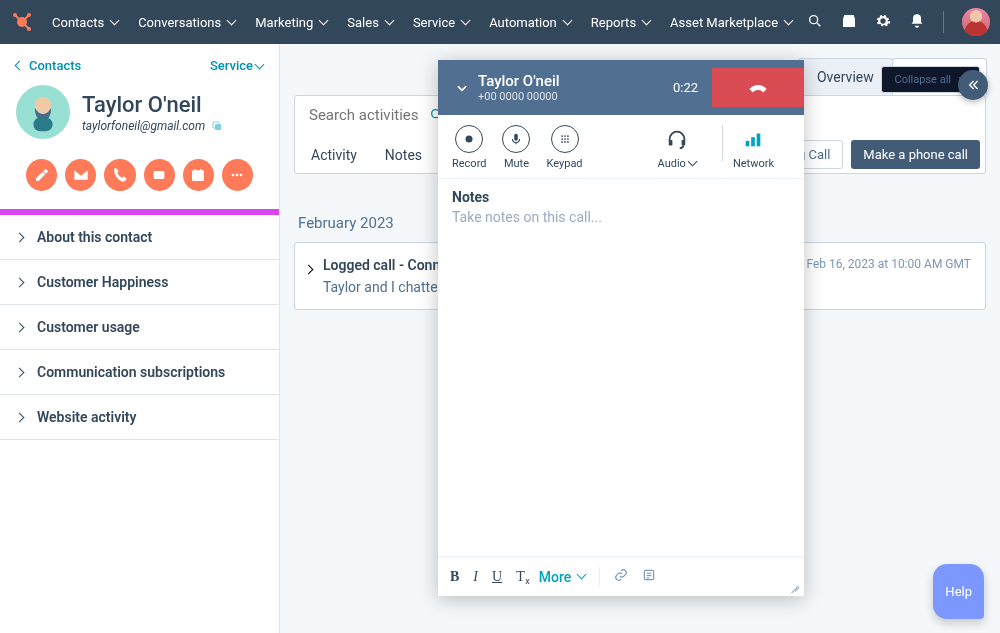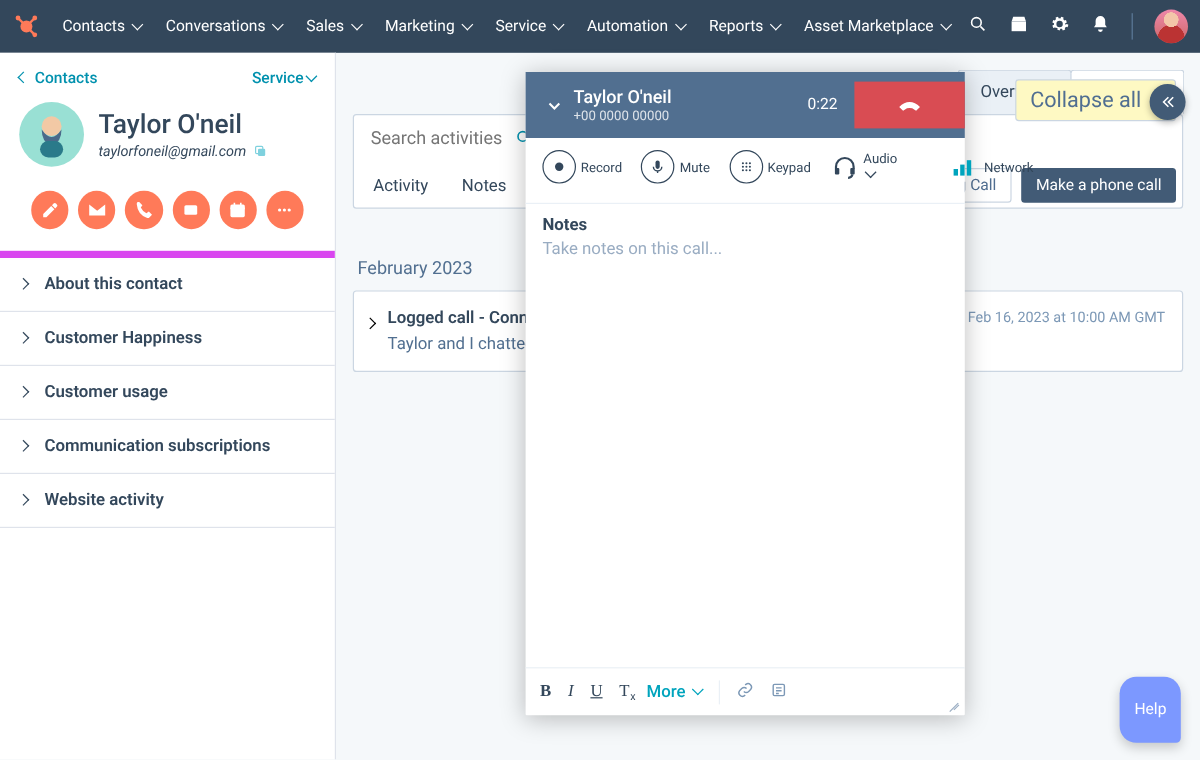--- a/index.html
+++ b/index.html
@@ -42,21 +42,21 @@
   .content { flex:1; position:relative; padding: 14px; overflow:hidden;}
   .tabs { display:flex; gap:0;justify-content:flex-end; }
   .tab { background:#eaf0f6; border:1px solid #cbd6e2; border-bottom:none; padding:10px 18px; font-size:14px; color:#33475b; border-radius:3px 3px 0 0; margin-right:-1px;}
   .tab.active { background:#fff; }
   .toolbar { background:#fff; border:1px solid #cbd6e2; border-radius:3px; margin-top:0; padding:0 14px; }
   .search-row { display:flex; align-items:center; padding:10px 0 6px; border-bottom:1px solid transparent;}
   .search-row input { border:none; outline:none; font-size:15px; color:#7c98b6; width:120px;}
   .subtabs { display:flex; gap:24px; padding:8px 0 0; }
   .subtab { font-size:14px; color:#33475b; padding:8px 2px; border-bottom:2px solid transparent; cursor:pointer;}
 
-  .collapse-all { position:absolute; right:20px; top:22px; background:#fef9c3; border:1px solid #cbd6e2; border-radius:3px; padding:6px 12px; font-size:18px; color:#506e91; display:flex; align-items:center; gap:6px;}
+  .collapse-all { position:absolute; right:20px; top:22px; background:#0f172a; border:1px solid #cbd6e2; border-radius:3px; padding:6px 12px; font-size:11px; color:#506e91; display:flex; align-items:center; gap:6px;}
 
   .btn-row { position:absolute; right:20px; top:96px; display:flex; gap:8px;}
   .btn-outline { background:#fff; border:1px solid #cbd6e2; border-radius:3px; padding:6px 12px; font-size:13px; color:#506e91;}
   .btn-primary { background:#425b76; color:#fff; border:none; border-radius:3px; padding:6px 12px; font-size:13px;text-align:right;}
 
   .section-label { font-size:15px; color:#516f90; margin:40px 0 10px 4px; }
   .card { background:#fff; border:1px solid #cbd6e2; border-radius:3px; padding:14px 14px 14px 28px; position:relative;}
   .card .ts { position:absolute; right:14px; top:14px; font-size:12px; color:#7c98b6;}
   .card .title { font-size:14px; font-weight:600; color:#33475b; }
   .card .desc { font-size:14px; color:#516f90; margin-top:6px;}
@@ -67,21 +67,21 @@
   .call-header { background:#516f90; color:#fff; display:flex; align-items:center; padding:8px 0 8px 12px; }
   .call-header .collapse-chev { width:24px; display:flex; justify-content:center;}
   .call-title { flex:1; padding-left:4px;}
   .call-title .name { font-size:15px; font-weight:500;}
   .call-title .num { font-size:11px; opacity:.8;}
   .call-timer { font-size:13px; padding:0 14px;}
   .hangup { background:#d94c53; width:92px; height:39px; margin-right:0; display:flex; align-items:center; justify-content:center;}
   .hangup svg { width:26px; height:26px; fill:#fff;}
 
   .call-tools { display:flex; align-items:flex-start; padding:10px 14px 8px; border-bottom:1px solid #eaf0f6;}
-  .tool { display:flex; align-items:center; gap:4px; margin-right:16px; font-size:11px; color:#33475b;justify-content:space-between;}
+  .tool { display:flex; flex-direction:column; align-items:center; gap:4px; margin-right:16px; font-size:11px; color:#33475b;justify-content:space-between;}
   .tool-btn { width:28px; height:28px; border:1.5px solid #33475b; border-radius:50%; display:flex; align-items:center; justify-content:center;}
   .tool-btn svg { width:14px; height:14px; fill:#33475b;}
   .call-tools .split { flex:1;}
   .tool.right-tool .tool-btn { border:none;}
   .tool.right-tool svg { width:22px; height:22px; fill:#33475b;}
   .tool.net svg { fill:#00a4bd;}
   .vline { width:1px; background:#cbd6e2; height:36px; margin:0 10px;}
 
   .notes-area { flex:1; padding:10px 14px; overflow:auto;}
   .notes-area h4 { font-size:14px; font-weight:700; color:#33475b; margin-bottom:4px;}
@@ -122,24 +122,24 @@
       </svg>
   </span>
   <div class="menu">
     <div class="menu-item chev">
         <span>Contacts</span>
       </div>
     <div class="menu-item chev">
         <span>Conversations</span>
       </div>
     <div class="menu-item chev">
+        <span>Marketing</span>
+      </div>
+    <div class="menu-item chev">
         <span>Sales</span>
-      </div>
-    <div class="menu-item chev">
-        <span>Marketing</span>
       </div>
     <div class="menu-item chev">
         <span>Service</span>
       </div>
     <div class="menu-item chev">
         <span>Automation</span>
       </div>
     <div class="menu-item chev">
         <span>Reports</span>
       </div>

